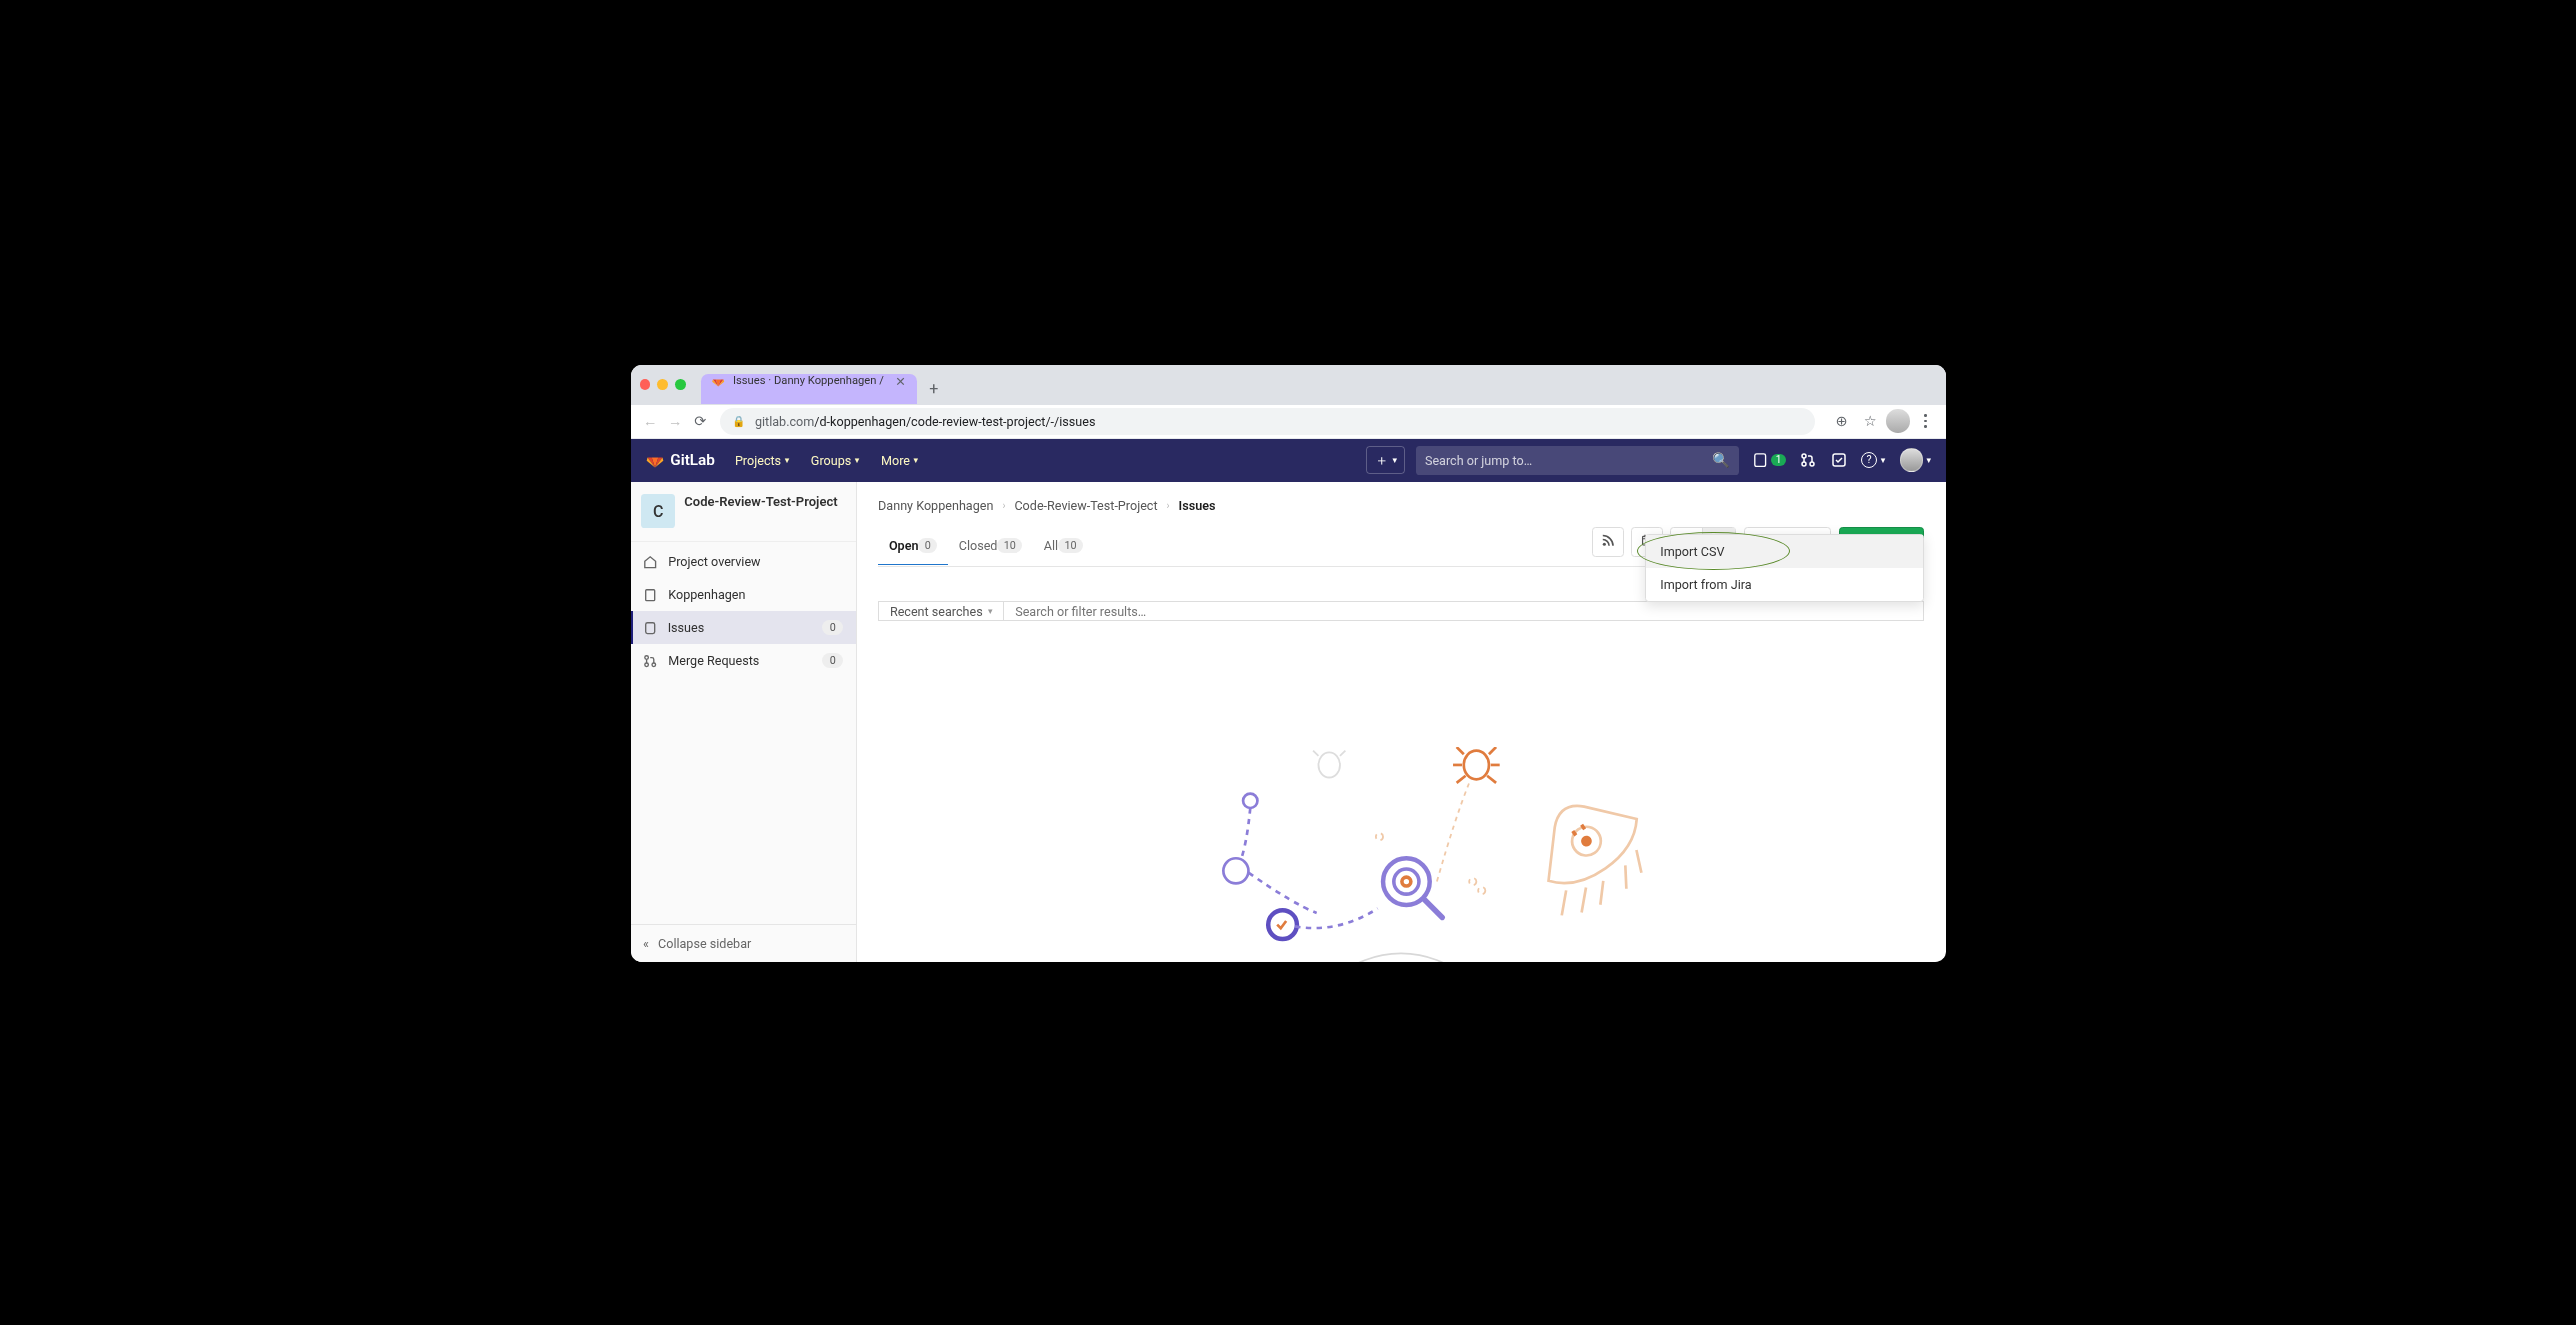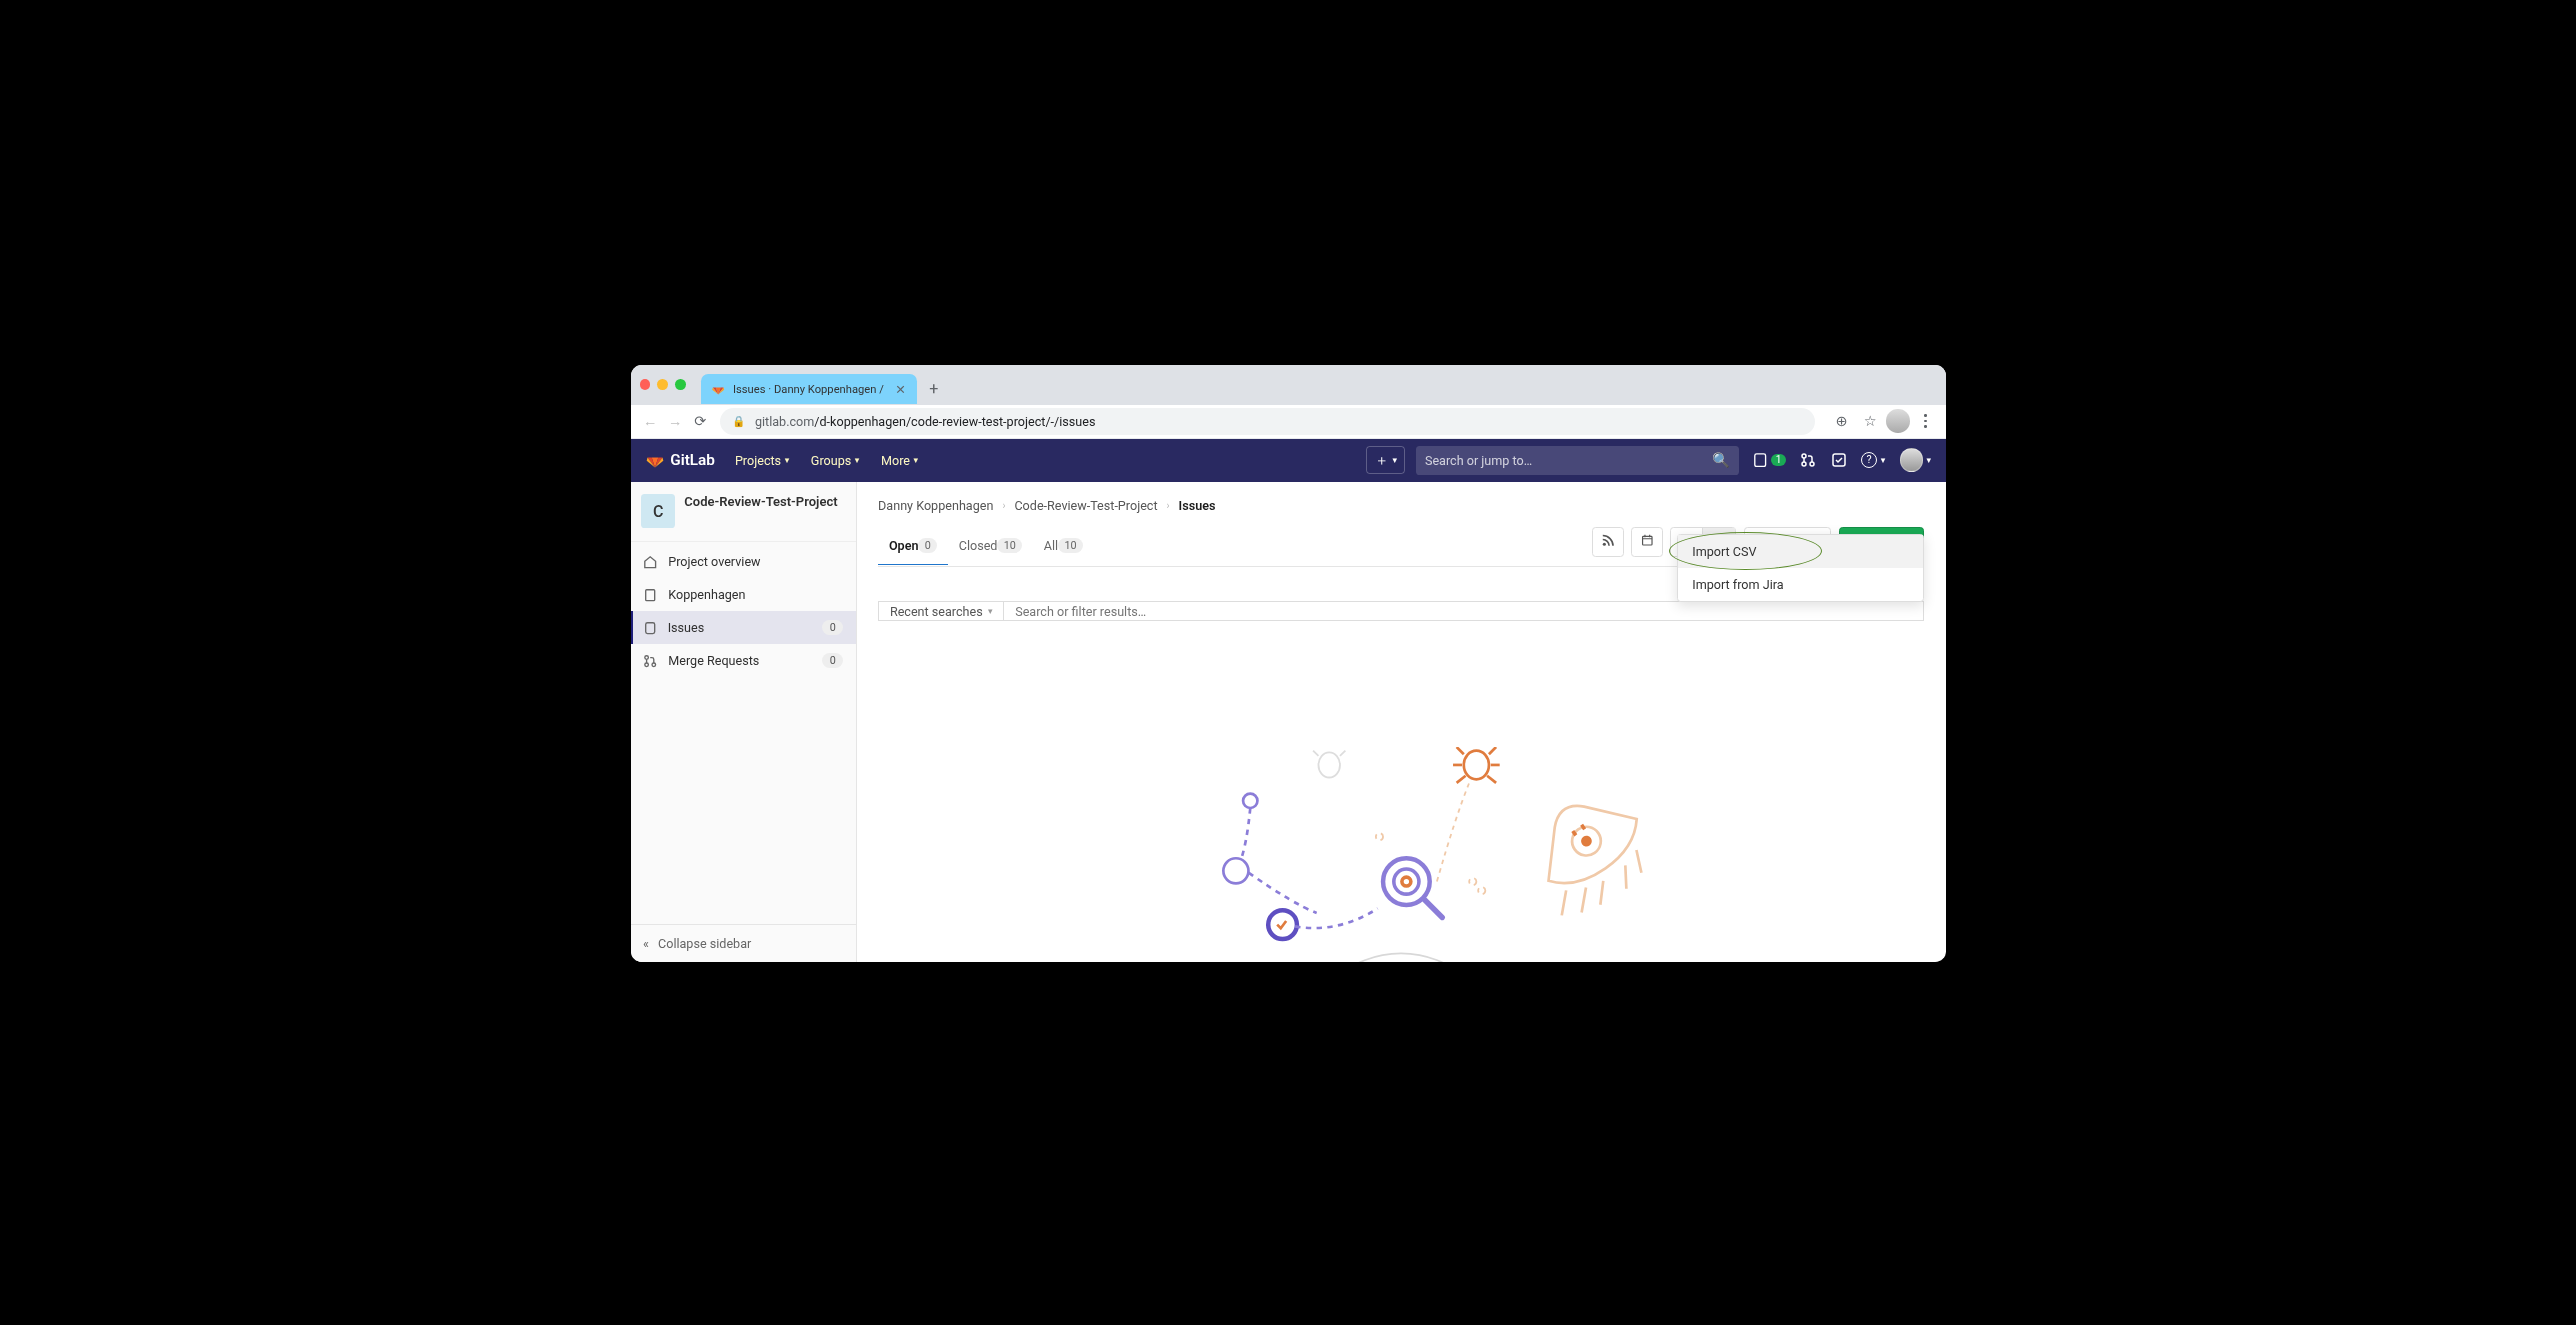--- a/index.html
+++ b/index.html
@@ -2,21 +2,21 @@
 <html style="font-size:14.4px"><head>
 <meta charset="utf-8">
 <style>
 *{margin:0;padding:0;box-sizing:border-box;font-family:-apple-system,BlinkMacSystemFont,"Segoe UI",Roboto,sans-serif}
 body{background:#000;width:2576px;height:1326px;display:flex;align-items:center;justify-content:center}
 .window{width:1315px;height:597px;background:#fff;border-radius:10.8px;overflow:hidden;box-shadow:0 18px 54px rgba(0,0,0,.5);position:relative;display:flex;flex-direction:column}
 .tabbar{height:40px;background:#dee1e6;display:flex;align-items:center;padding-left:9px}
 .traffic{display:flex;gap:7.2px;margin-right:14.4px}
 .dot{width:10.8px;height:10.8px;border-radius:50%}
 .dot.r{background:#ff5f57}.dot.y{background:#febc2e}.dot.g{background:#28c840}
-.tab{background:#7dd3fc;height:30.5px;border-radius:7.2px 7.2px 0 0;display:flex;align-items:center;padding:0 10.8px;gap:7.2px;font-size:11.2px;color:#333;margin-top:9px;min-width:216px}
+.tab{background:#c4b5fd;height:30.5px;border-radius:7.2px 7.2px 0 0;display:flex;padding:0 10.8px;gap:7.2px;font-size:11.2px;color:#333;margin-top:9px;min-width:216px}
 .tab-icon{width:14.4px;height:14.4px;display:flex;align-items:center;justify-content:center}
 .tab-close{margin-left:auto;cursor:pointer;color:#5f6368;font-size:12.6px}
 .newtab{margin-left:12.6px;margin-top:7.2px;color:#5f6368;font-size:16px;cursor:pointer}
 .addr{height:34px;background:#fff;display:flex;align-items:center;padding:0 7.2px;border-bottom:0.9px solid #e8eaed}
 .nav-i{width:25px;height:25px;display:flex;align-items:center;justify-content:center;color:#5f6368;cursor:pointer;font-size:14.4px}
 .nav-i.dis{color:#c0c0c0}
 .url{flex:1;background:#f1f3f4;border-radius:16px;height:27px;display:flex;align-items:center;padding:0 12.6px;margin:0 7.2px;gap:9px;font-size:12.6px}
 .lock{color:#5f6368;font-size:10.8px}
 .urlt{color:#202124}
 .urlt .h{color:#5f6368}
@@ -70,21 +70,21 @@
 .ibtn.gr{display:flex;width:auto}
 .ibtn.gr>span{width:32px;height:29px;display:flex;align-items:center;justify-content:center;border-right:0.9px solid #ddd}
 .ibtn.gr>span:last-child{border:none;background:#eee}
 .editb{padding:0 12.6px;height:30.5px;border:0.9px solid #ddd;border-radius:3.6px;background:#fff;font-size:12.6px;color:#333;cursor:pointer}
 .newb{padding:0 12.6px;height:30.5px;background:#1aaa55;border:0.9px solid #168f48;color:#fff;border-radius:3.6px;font-size:12.6px;font-weight:500;cursor:pointer}
 
 .filter{display:flex;margin-top:34px;border:0.9px solid #ddd;border-radius:0;height:20px}
 .filter .rec{padding:0 10.8px;display:flex;align-items:center;gap:5.4px;font-size:12.6px;color:#555;border-right:0.9px solid #ddd;cursor:pointer}
 .filter input{flex:1;border:none;padding:0 10.8px;font-size:12.6px;outline:none}
 
-.dd{position:absolute;top:52px;right:21.6px;width:247px;background:#fff;border:0.9px solid #ddd;border-radius:3.6px;box-shadow:0 3.6px 12.6px rgba(0,0,0,.12);z-index:10}
+.dd{position:absolute;top:52px;right:21.6px;width:279px;background:#fff;border:0.9px solid #ddd;border-radius:3.6px;box-shadow:0 3.6px 12.6px rgba(0,0,0,.12);z-index:10}
 .dd .r{padding:9px 14.4px;font-size:12.6px;color:#333;cursor:pointer;position:relative}
 .dd .r:first-child{background:#f2f2f2}
 .ring{position:absolute;border:1.8px solid #5a8a2a;border-radius:50%;width:153px;height:38px;top:-2.7px;left:-9px;pointer-events:none}
 
 .illus{position:absolute;left:50%;transform:translateX(-50%);bottom:-108px;width:503px;height:323px}
 </style>
 </head>
 <body>
 
 <div class="window">

